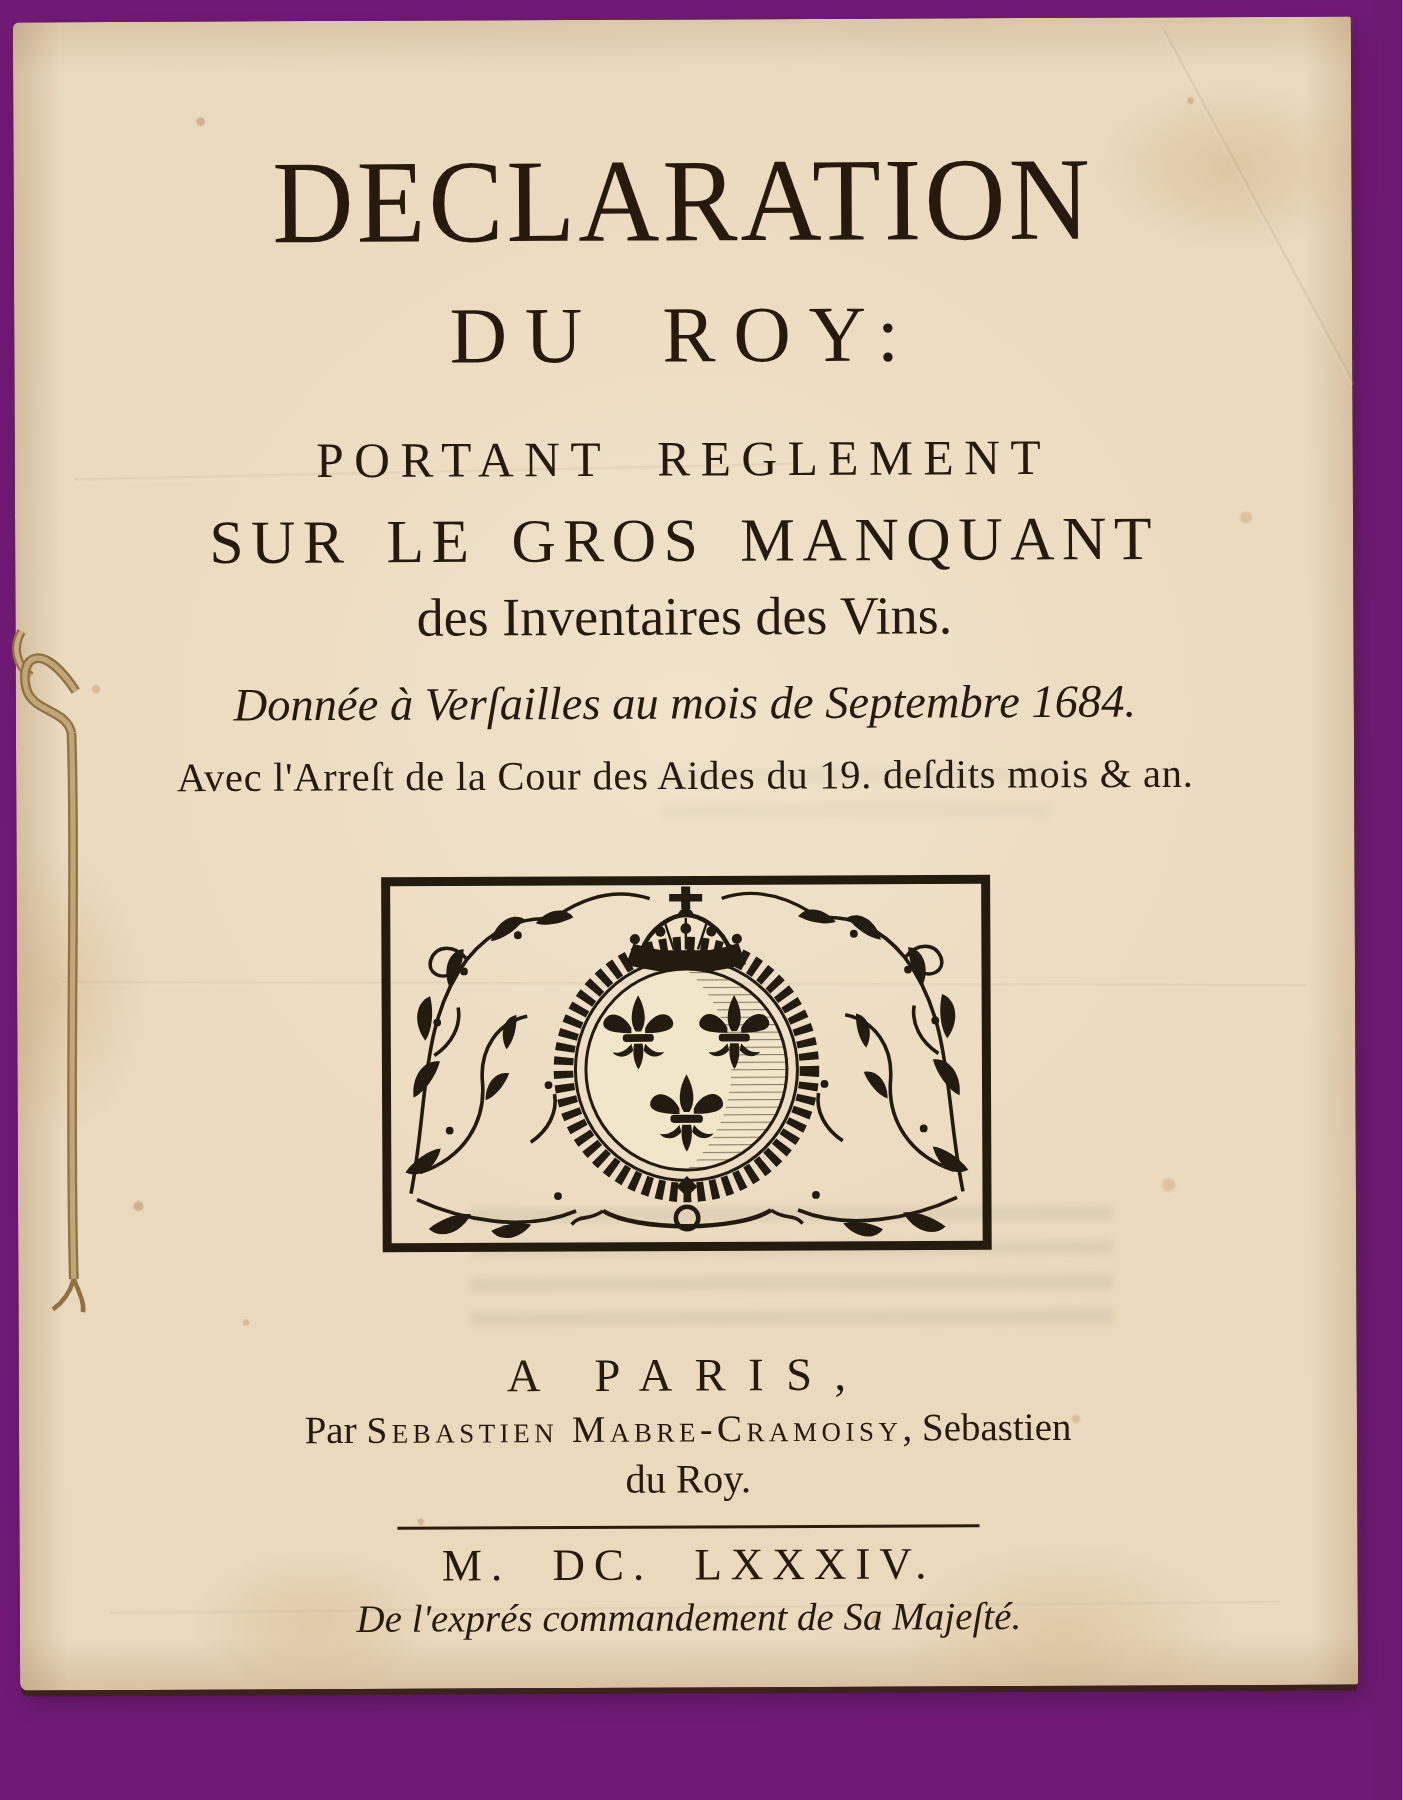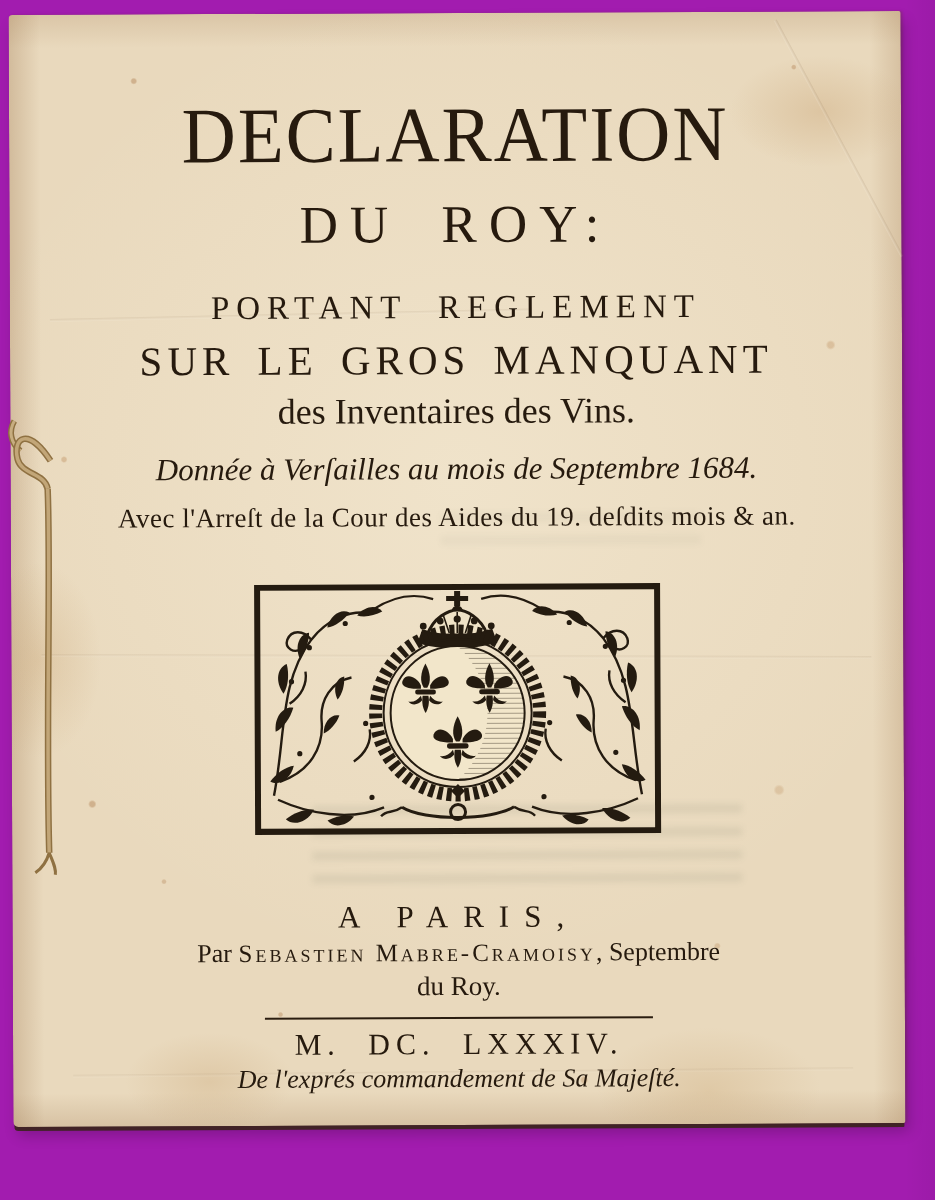--- a/index.html
+++ b/index.html
@@ -2,21 +2,21 @@
 <html><head>
 <meta charset="utf-8">
 <style>
   html,body{margin:0;padding:0;}
   body{
     width:935px;height:1200px;
     background:#fbfbf8;
     font-family:"Liberation Serif","DejaVu Serif",serif;
     overflow:hidden;
   }
-  .scan{position:relative;width:935px;height:1200px;background:#a21caf;}
+  .scan{position:relative;width:935px;height:1200px;background:#701a75;}
   
   .scan::after{content:"";position:absolute;right:0;top:0;width:30px;height:100%;
     background:linear-gradient(90deg,rgba(0,0,0,0) 0%,rgba(0,0,0,0.04) 100%);pointer-events:none;}
 
   .paper{
     position:absolute;left:11px;top:13px;width:892px;height:1112px;
     transform:rotate(-0.25deg);
     border-radius:4px 2px 2px 5px;
     color:#261a0e;
     background-color:#e9d9bd;
@@ -201,21 +201,21 @@
 
         <g>
           <path class="inkline" stroke-width="3" d="M148,224 C170,238 238,238 260,224"></path>
           <circle class="inkline" stroke-width="3" cx="204" cy="229" r="7.5"></circle>
           <path class="inkline" stroke-width="2.4" d="M148,224 C138,231 133,226 127,233 M260,224 C270,231 275,226 281,233"></path>
           <rect class="ink" x="199" y="203" width="10" height="10" transform="rotate(45 204 208)"></rect>
         </g>
       </svg>
 
       <div class="city">A PARIS,</div>
-      <div class="imprint"><span>Par </span><span class="smallcaps">Sebastien Mabre-Cramoisy</span><span>, Septembre</span></div>
+      <div class="imprint"><span>Par </span><span class="smallcaps">Sebastien Mabre-Cramoisy</span><span>, Sebastien</span></div>
       <div class="imprint2">du Roy.</div>
 
       <div class="rule"></div>
 
       <div class="year">M. DC. LXXXIV.</div>
       <div class="privilege">De l'exprés commandement de Sa Majeſté.</div>
     </div>
   </div>
 </div>
 

